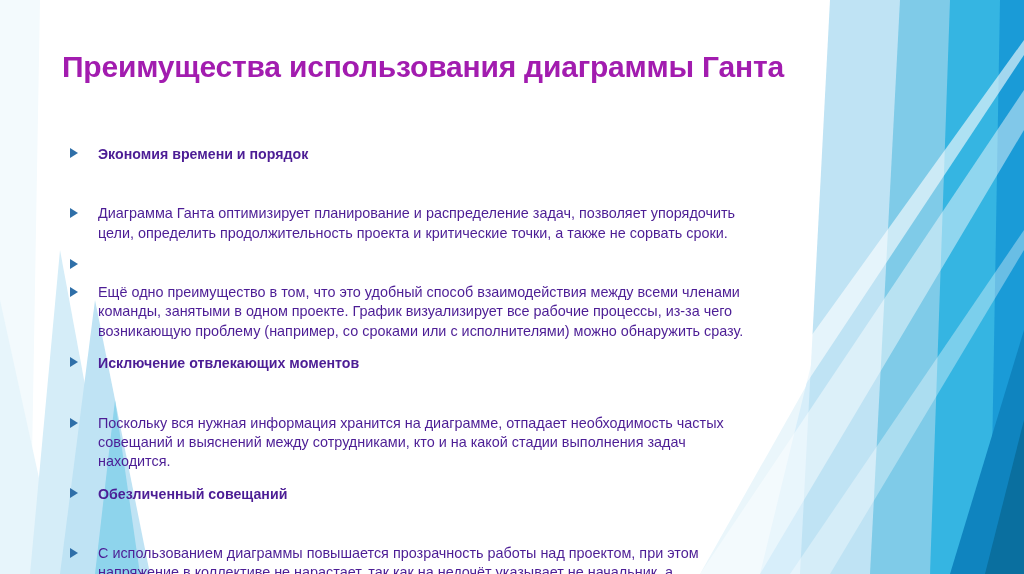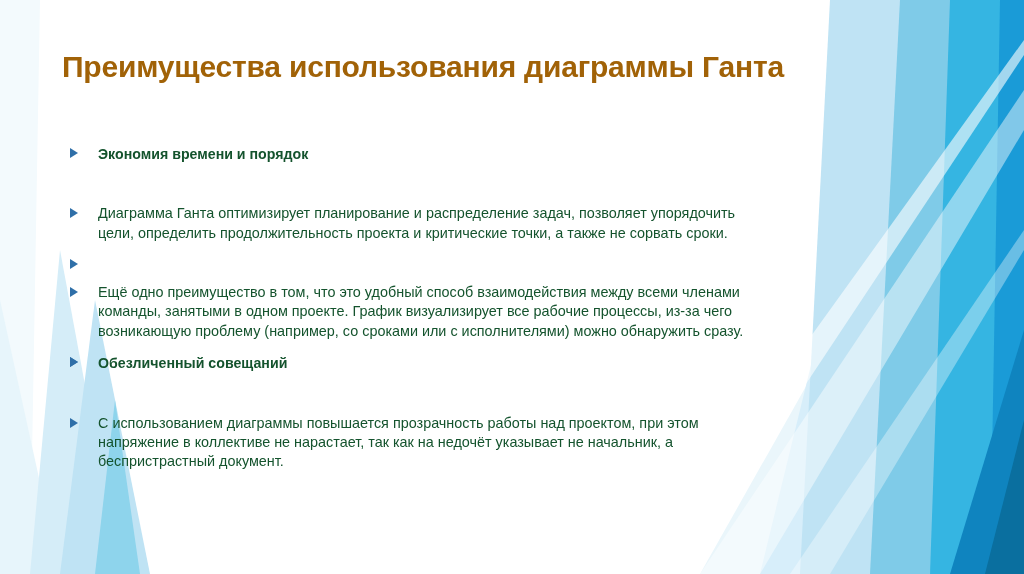--- a/index.html
+++ b/index.html
@@ -38,34 +38,34 @@
     height: 574px;
   }
   .title {
     position: absolute;
     left: 62px;
     top: 48px;
     width: 740px;
     font-size: 30px;
     font-weight: bold;
     line-height: 1.28;
-    color: #a16207;
+    color: #a21caf;
     letter-spacing: -0.2px;
   }
   .body-list {
     position: absolute;
     left: 62px;
     top: 145px;
     width: 700px;
   }
   .item {
     position: relative;
     padding-left: 36px;
     margin-bottom: 9px;
-    color: #14532d;
+    color: #4c1d95;
     font-size: 14.4px;
     line-height: 1.35;
   }
   .item.heading {
     font-weight: bold;
     font-size: 14.2px;
     margin-bottom: 10px;
   }
   .item.para {
     margin-bottom: 13px;
@@ -130,22 +130,27 @@
         <span class="bullet"></span>
       </div>
 
       <div class="item para">
         <span class="bullet"></span>
         <span>Ещё одно преимущество в том, что это удобный способ взаимодействия между всеми членами команды, занятыми в одном проекте. График визуализирует все рабочие процессы, из-за чего возникающую проблему (например, со сроками или с исполнителями) можно обнаружить сразу.</span>
       </div>
 
       <div class="item heading">
         <span class="bullet"></span>
+        <span>Исключение отвлекающих моментов</span>
       </div>
 
+      <div class="item para">
+        <span class="bullet"></span>
+        <span>Поскольку вся нужная информация хранится на диаграмме, отпадает необходимость частых совещаний и выяснений между сотрудниками, кто и на какой стадии выполнения задач находится.</span>
+      </div>
 
       <div class="item heading">
         <span class="bullet"></span>
         <span>Обезличенный совещаний</span>
       </div>
 
       <div class="item para">
         <span class="bullet"></span>
         <span>С использованием диаграммы повышается прозрачность работы над проектом, при этом напряжение в коллективе не нарастает, так как на недочёт указывает не начальник, а беспристрастный документ.</span>
       </div>

